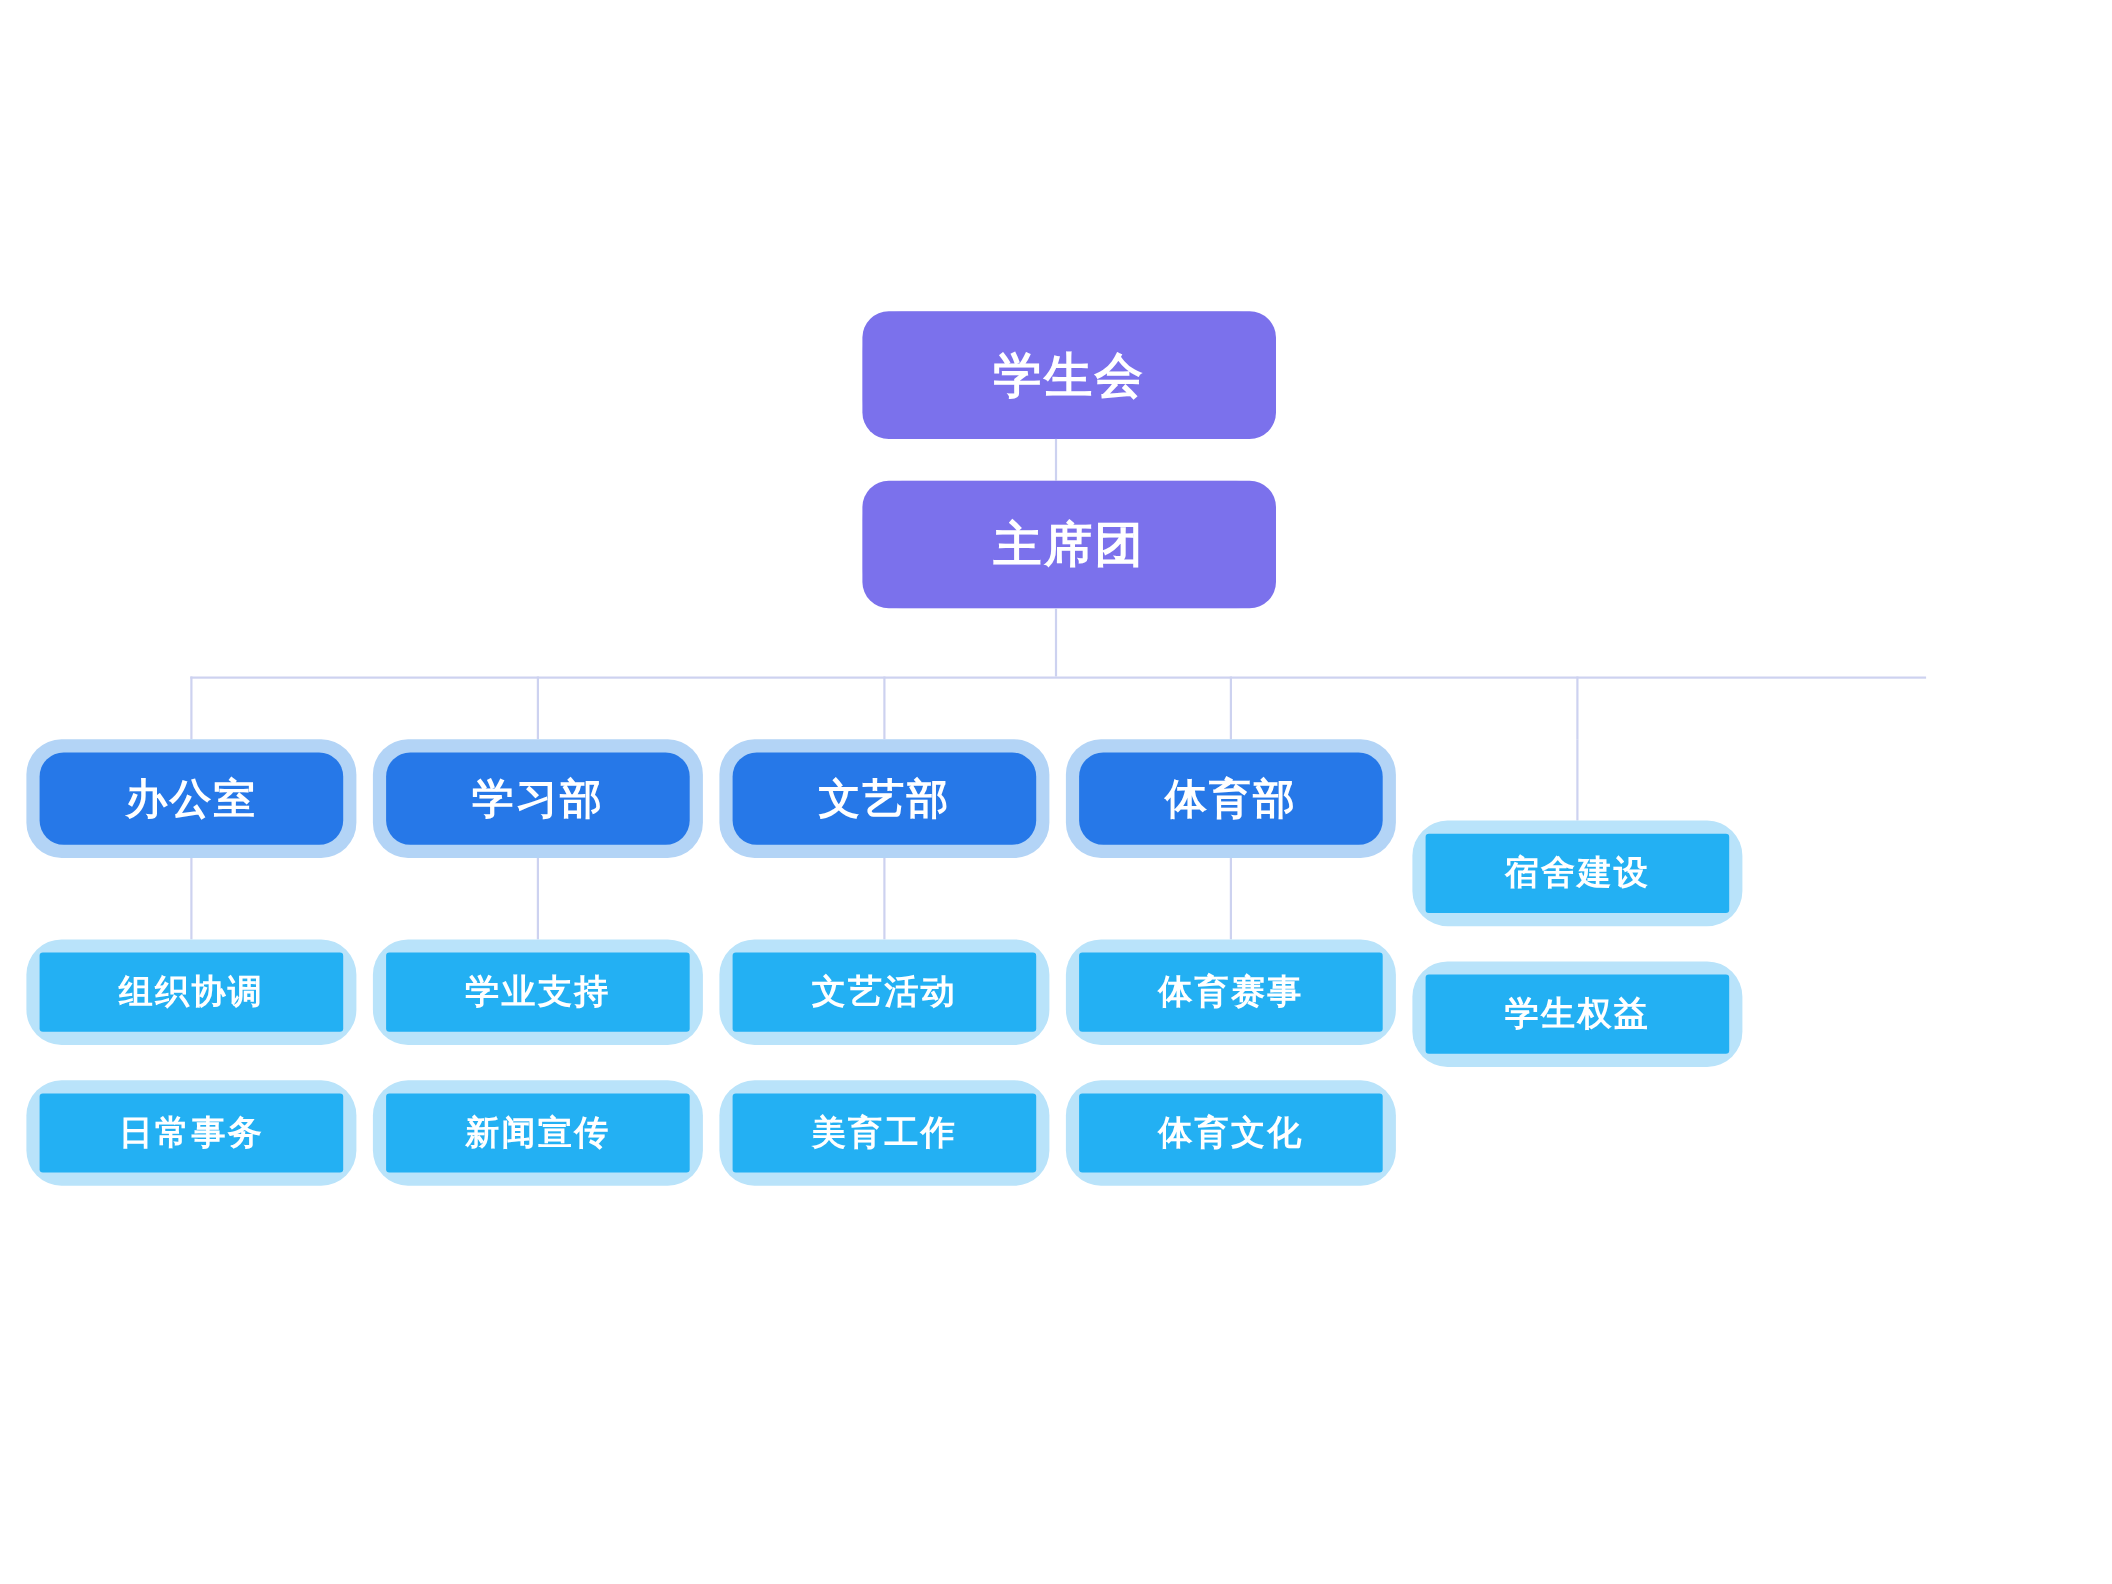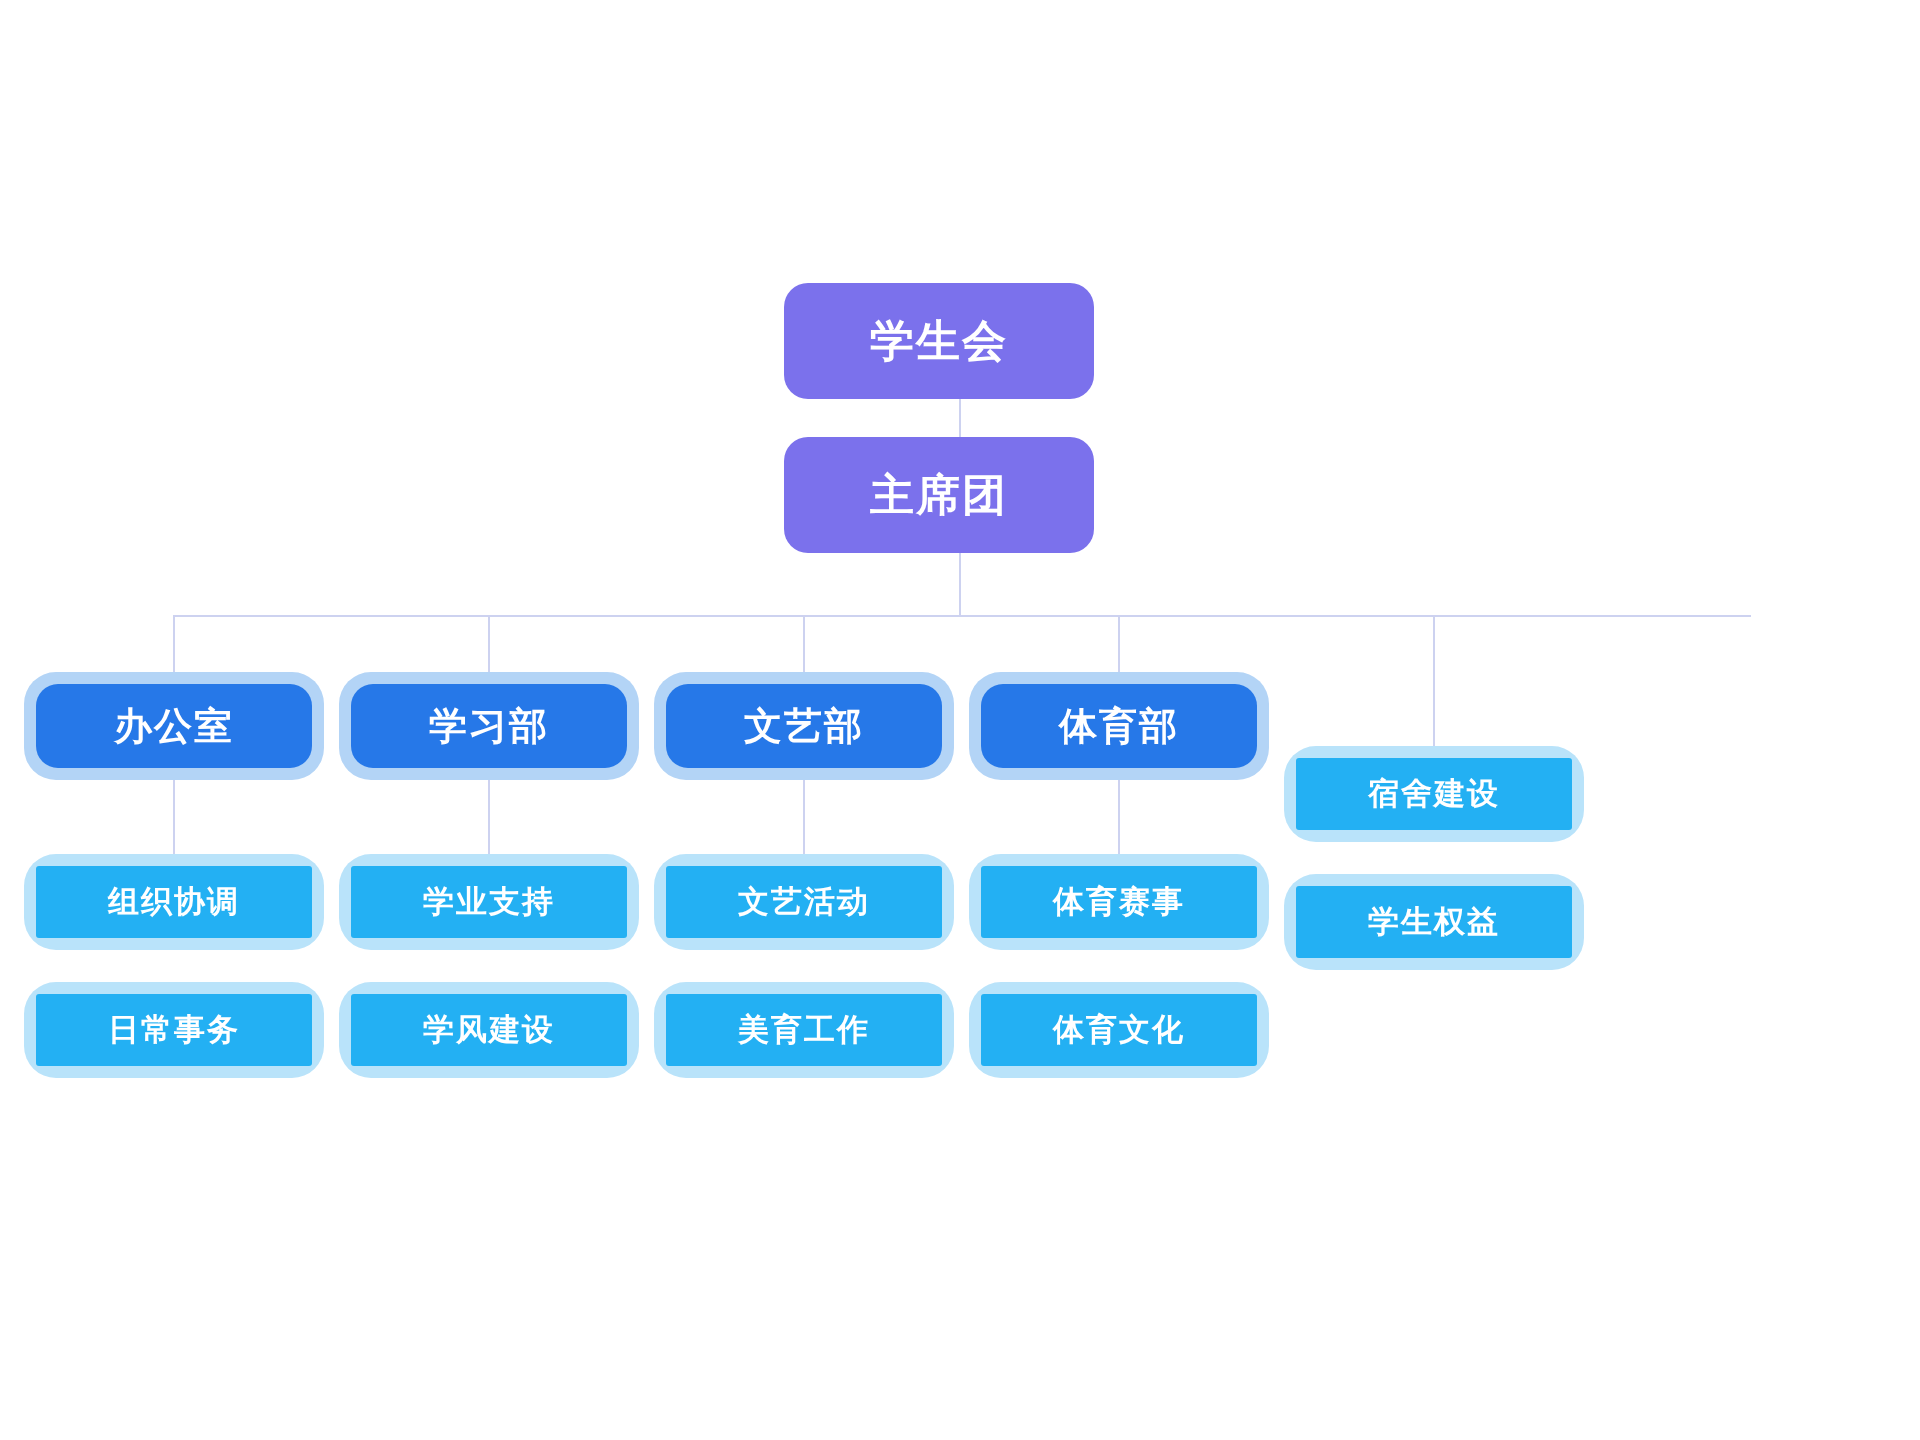--- a/index.html
+++ b/index.html
@@ -30,21 +30,21 @@
     color: var(--text, #ffffff);
     font-weight: 700;
     letter-spacing: 2px;
     white-space: nowrap;
   }
 
   
   .node-l1 {
     position: absolute;
     left: 784px;
-    width: 310px;
+    width: 376px;
     height: 116px;
     border-radius: 36px;
     background: var(--level1-glow, #DCD7F9);
   }
   .node-l1 .inner {
     border-radius: 24px;
     background: var(--level1-fill, #7B71EC);
     font-size: 44px;
   }
 
@@ -147,21 +147,21 @@
   <div class="col" style="left:339px">
     <div class="drop"></div>
     <div class="node node-dept">
       <div class="inner">学习部</div>
     </div>
     <div class="link"></div>
     <div class="node node-sub">
       <div class="inner">学业支持</div>
     </div>
     <div class="node node-sub">
-      <div class="inner">学风建设</div>
+      <div class="inner">新闻宣传</div>
     </div>
   </div>
 
   <div class="col" style="left:654px">
     <div class="drop"></div>
     <div class="node node-dept">
       <div class="inner">文艺部</div>
     </div>
     <div class="link"></div>
     <div class="node node-sub">

